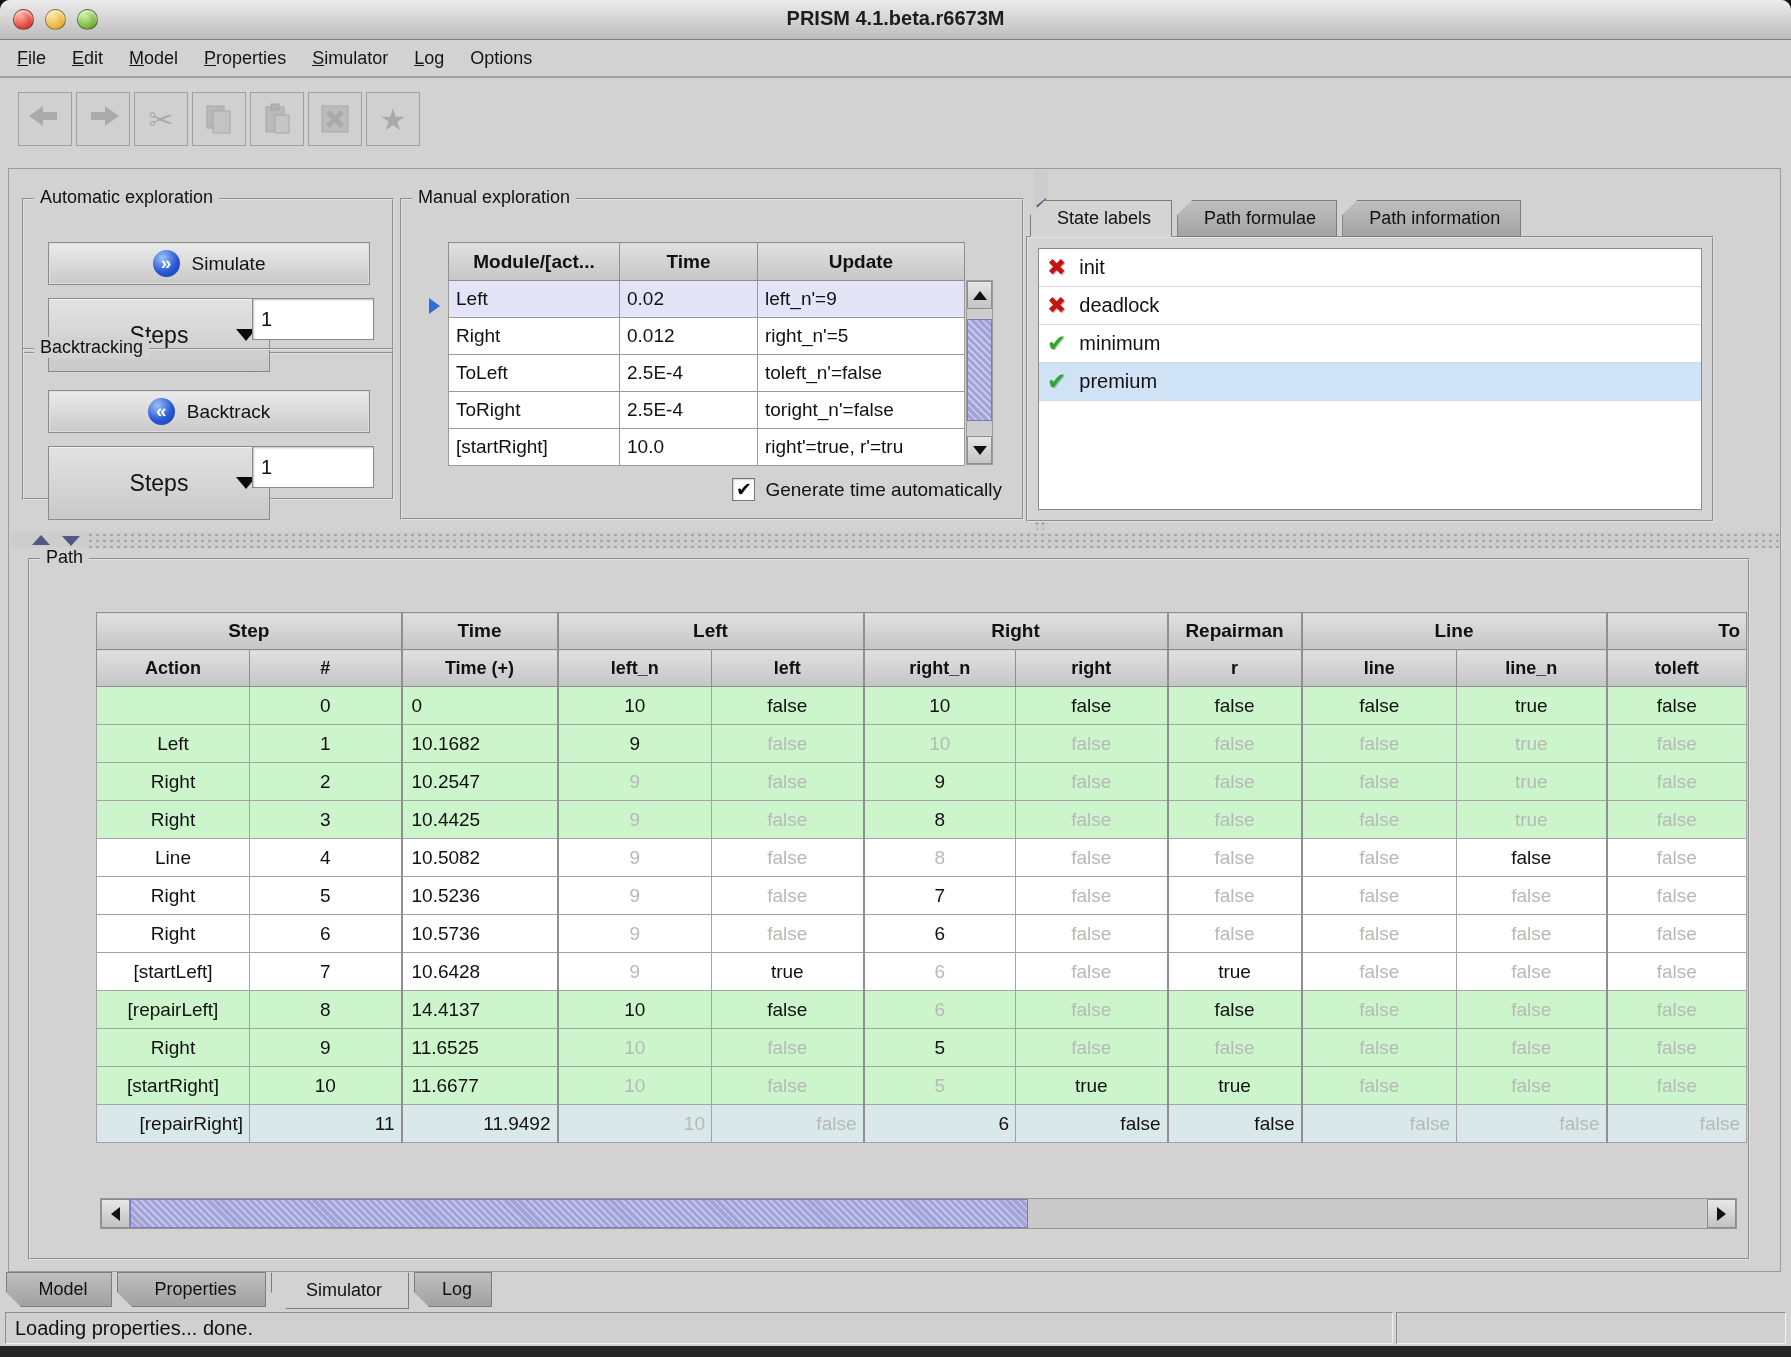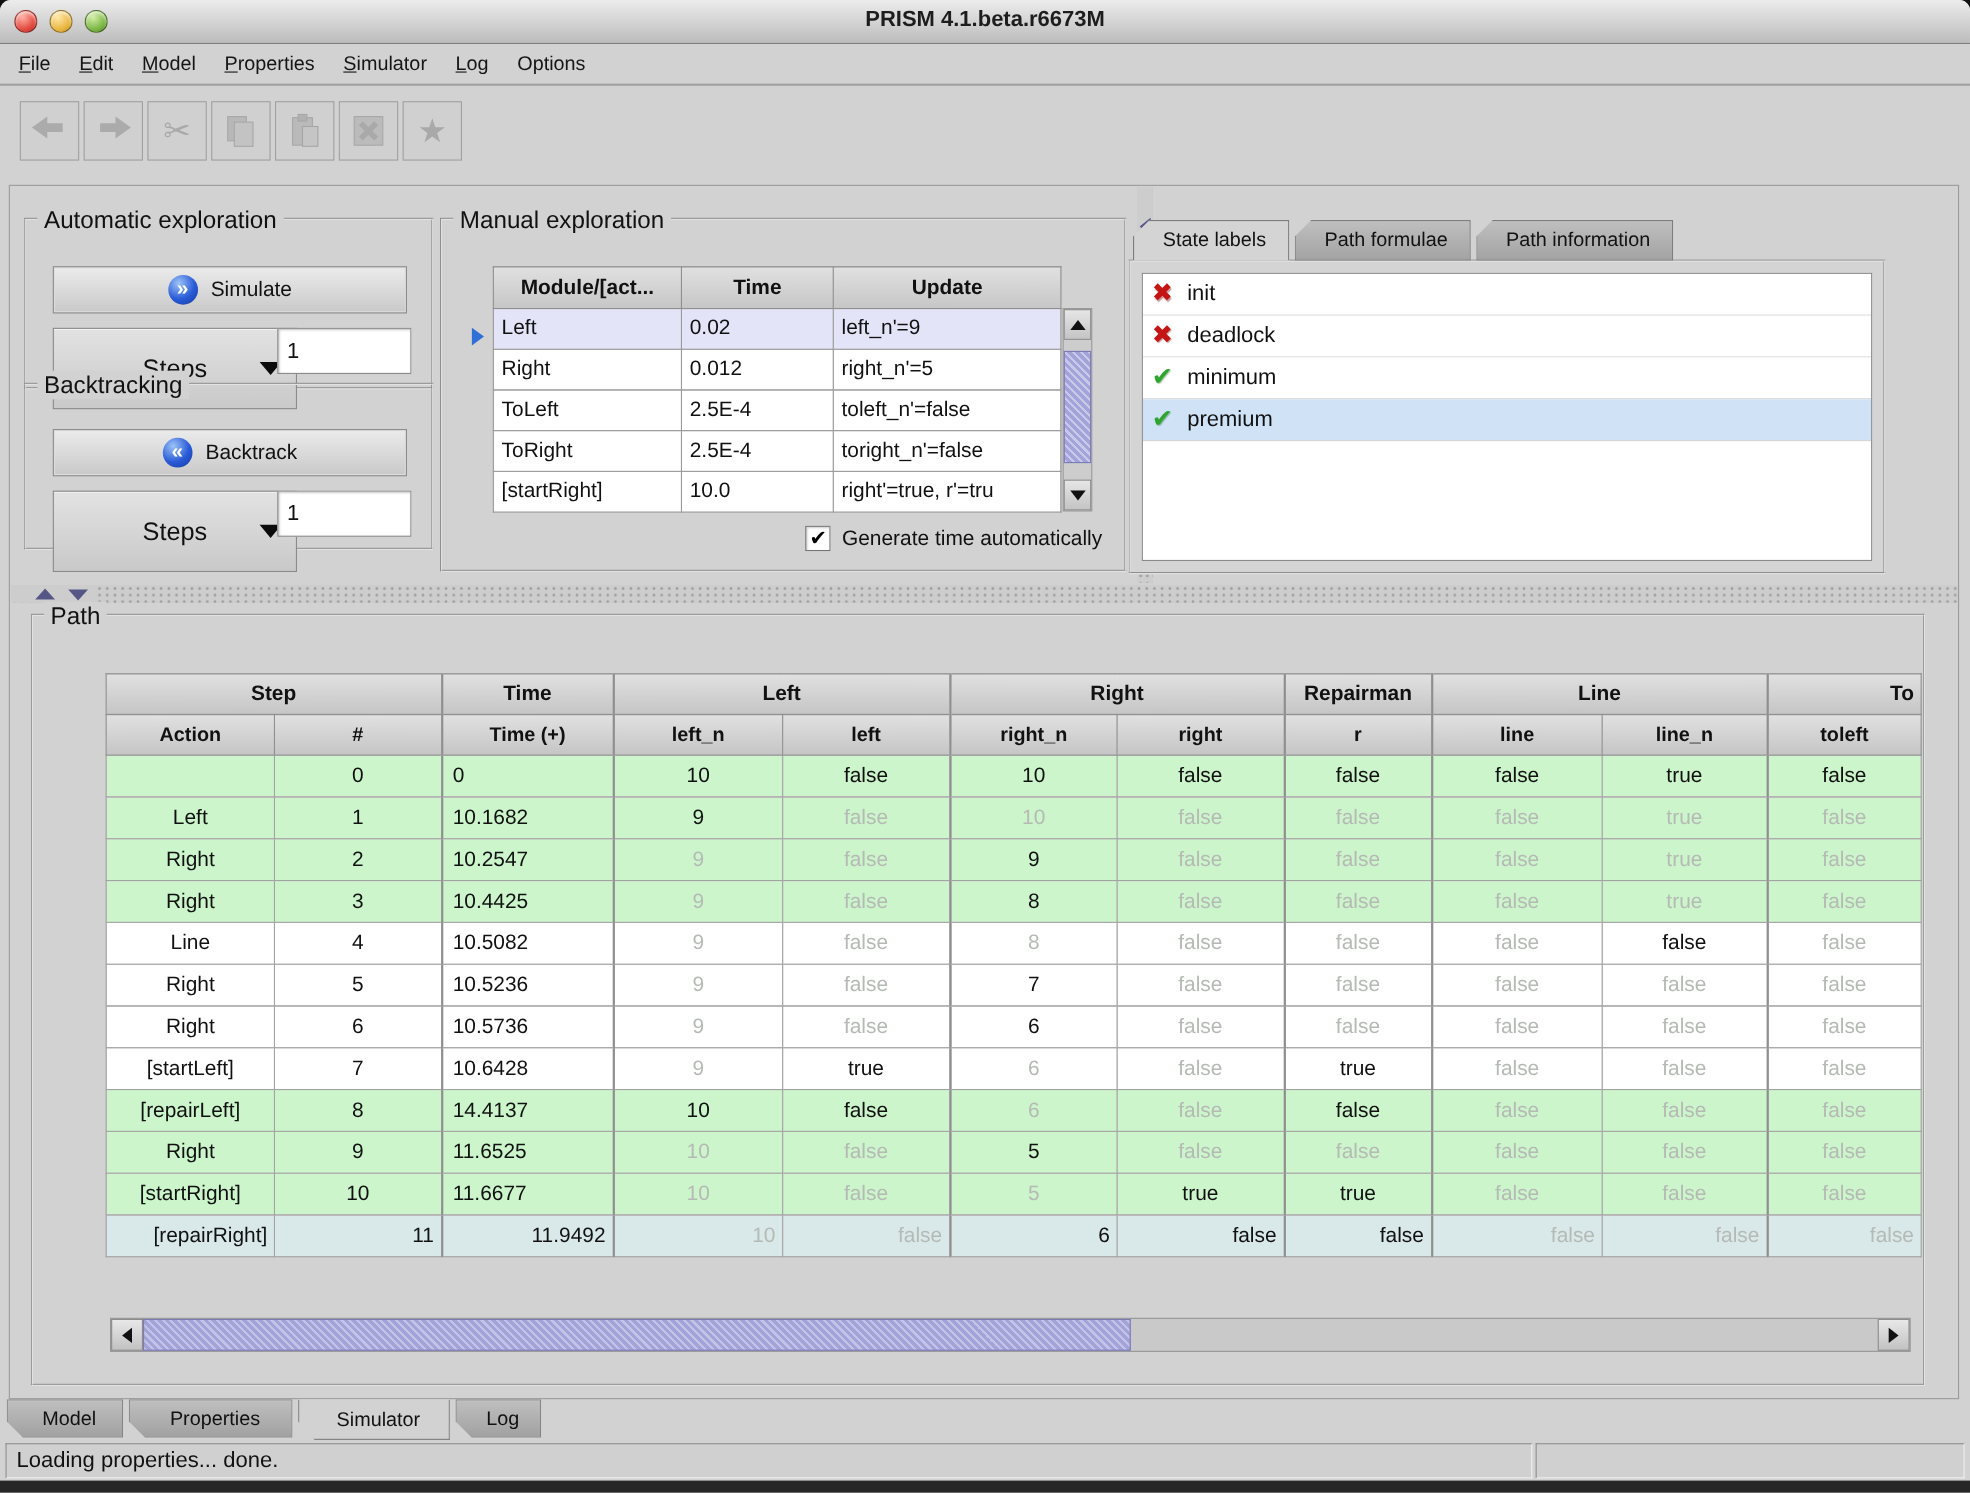--- a/index.html
+++ b/index.html
@@ -25,21 +25,21 @@
   .toolbar{position:absolute;left:0;top:78px;right:0;height:90px;}
   .tb-btn{position:absolute;top:14px;width:52px;height:52px;background:#d0d0d0;border:1px solid #a0a0a0;display:flex;align-items:center;justify-content:center;}
   .tb-btn .ticon{opacity:.55;display:flex;align-items:center;justify-content:center;}
   .tb-btn .glyph{font-family:"DejaVu Sans",sans-serif;font-size:30px;color:#8a8a8a;}
 
   
   .outer-panel{position:absolute;left:8px;top:168px;width:1773px;height:1104px;border:1px solid #9b9b9b;box-sizing:border-box;}
 
   
   .group{position:absolute;border:2px groove #e2e2e2;box-sizing:border-box;}
-  .legend{position:absolute;top:-13px;left:10px;background:#d2d2d2;padding:0 6px;font-size:22px;color:#111;white-space:nowrap;}
+  .legend{position:absolute;top:-13px;left:10px;background:#d2d2d2;padding:0 6px;font-size:18px;color:#111;white-space:nowrap;}
 
   .grp-auto{left:22px;top:198px;width:372px;height:156px;}
   .grp-back{left:22px;top:348px;width:372px;height:152px;}
   .grp-manual{left:400px;top:198px;width:624px;height:322px;}
   .grp-path{left:28px;top:558px;width:1722px;height:702px;}
 
   
   .btn-big{position:absolute;display:flex;align-items:center;justify-content:center;gap:12px;background:linear-gradient(#ebebeb,#c9c9c9);border:1px solid #8c8c8c;box-shadow:inset 0 0 0 1px #dedede;font-size:19px;color:#111;}
   .icon-ball{width:27px;height:27px;border-radius:50%;background:radial-gradient(circle at 35% 28%,#9cc3f7,#2a5bd7 55%,#113a9e);color:#fff;display:flex;align-items:center;justify-content:center;font-weight:bold;font-size:19px;line-height:1;padding-bottom:3px;box-sizing:border-box;}
   .combo{position:absolute;display:flex;align-items:center;background:linear-gradient(#e2e2e2,#c9c9c9);border:1px solid #8a8a8a;box-shadow:inset 0 1px 0 #f2f2f2;padding:16px 14px;font-size:23px;justify-content:center;}

